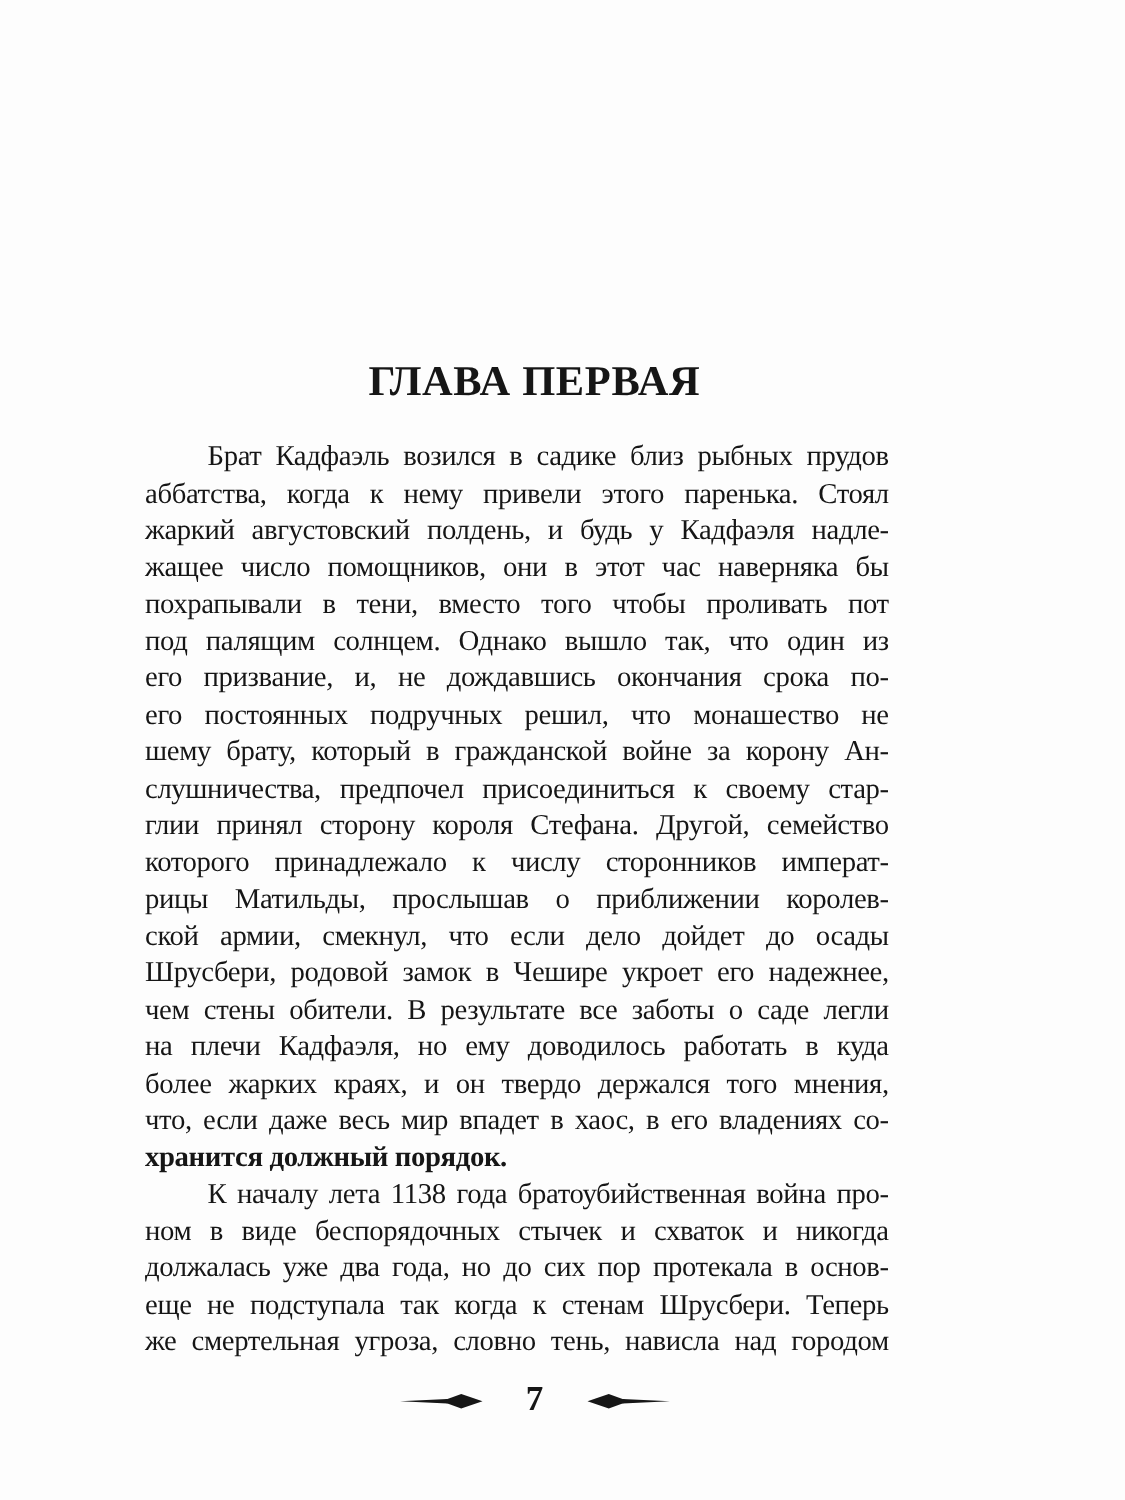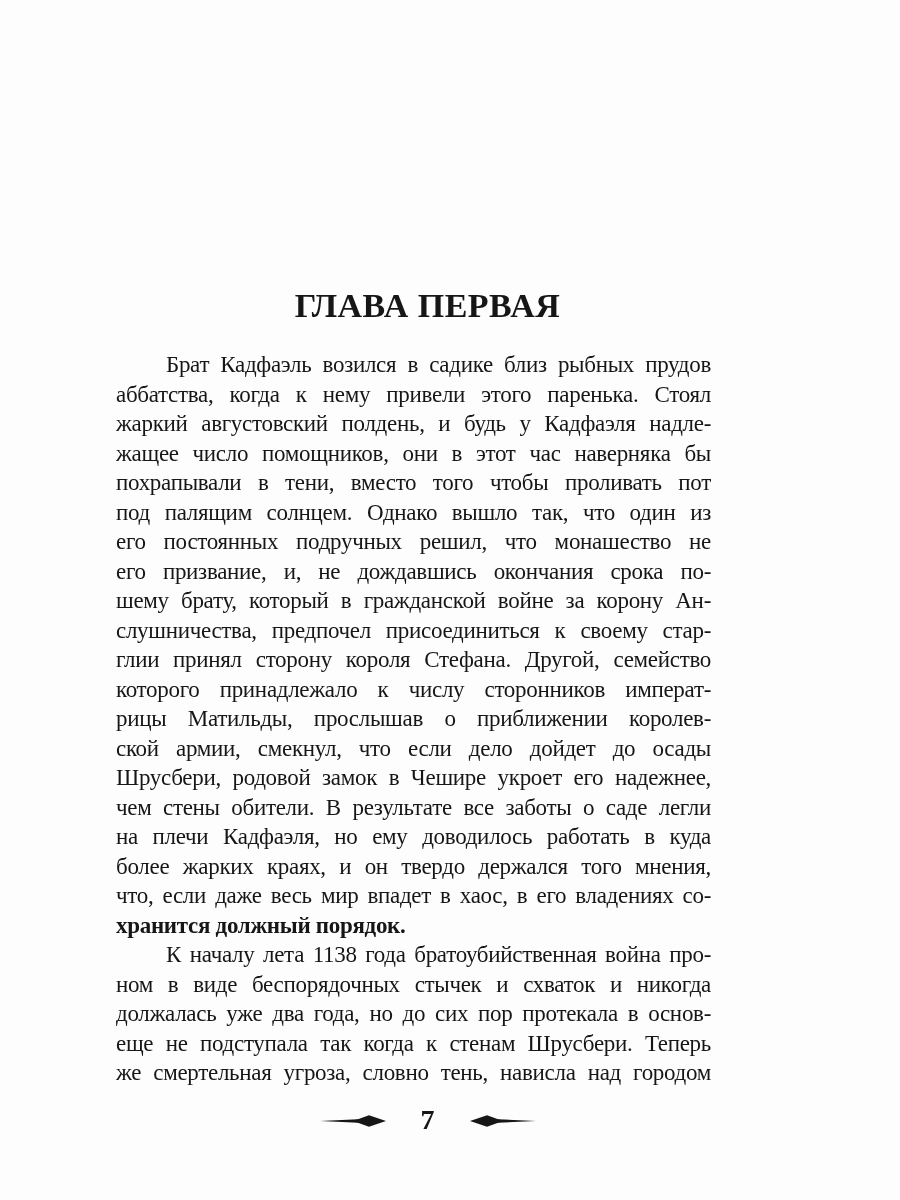--- a/index.html
+++ b/index.html
@@ -67,22 +67,22 @@
   <h1 class="chapter-title">ГЛАВА ПЕРВАЯ</h1>
 
   <div class="body-text">
     <div class="paragraph" id="p0">
         <div class="line">Брат Кадфаэль возился в садике близ рыбных прудов</div>
         <div class="line">аббатства, когда к нему привели этого паренька. Стоял</div>
         <div class="line">жаркий августовский полдень, и будь у Кадфаэля надле-</div>
         <div class="line">жащее число помощников, они в этот час наверняка бы</div>
         <div class="line">похрапывали в тени, вместо того чтобы проливать пот</div>
         <div class="line">под палящим солнцем. Однако вышло так, что один из</div>
+        <div class="line">его призвание, и, не дождавшись окончания срока по-</div>
         <div class="line">его постоянных подручных решил, что монашество не</div>
-        <div class="line">его призвание, и, не дождавшись окончания срока по-</div>
         <div class="line">шему брату, который в гражданской войне за корону Ан-</div>
         <div class="line">слушничества, предпочел присоединиться к своему стар-</div>
         <div class="line">глии принял сторону короля Стефана. Другой, семейство</div>
         <div class="line">которого принадлежало к числу сторонников императ-</div>
         <div class="line">рицы Матильды, прослышав о приближении королев-</div>
         <div class="line">ской армии, смекнул, что если дело дойдет до осады</div>
         <div class="line">Шрусбери, родовой замок в Чешире укроет его надежнее,</div>
         <div class="line">чем стены обители. В результате все заботы о саде легли</div>
         <div class="line">на плечи Кадфаэля, но ему доводилось работать в куда</div>
         <div class="line">более жарких краях, и он твердо держался того мнения,</div>

